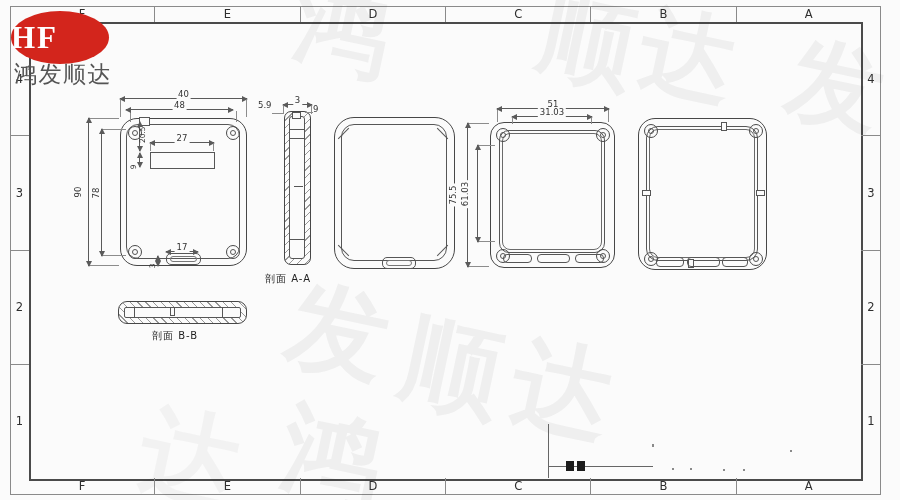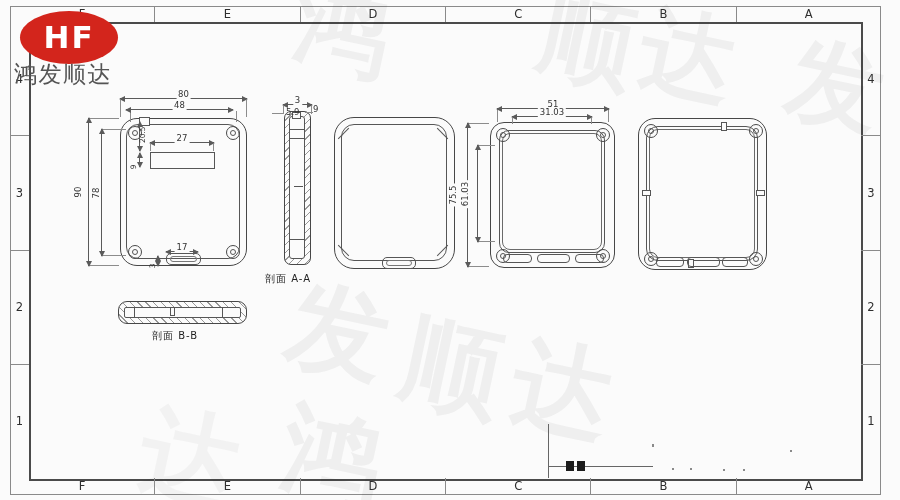--- a/index.html
+++ b/index.html
@@ -10,22 +10,22 @@
   .inner-border{position:absolute;left:29px;top:22px;width:830px;height:455px;border:2px solid #4a4a4a;}
   .band{position:absolute;display:flex;z-index:3;}
   .band>div{flex:1;display:flex;align-items:center;justify-content:center;
             font-size:11.5px;color:#2e2e2e;}
   .band-h>div{border-left:1px solid #8a8a8a;}
   .band-h>div:first-child{border-left:none;}
   .band-v{flex-direction:column;}
   .band-v>div{border-top:1px solid #8a8a8a;}
   .band-v>div:first-child{border-top:none;}
   
-  .logo{position:absolute;left:20px;top:11px;width:98px;height:53px;border-radius:50%;
-        display:flex;align-items:center;justify-content:center;z-index:5;}
+  .logo{position:absolute;left:11px;top:11px;width:98px;height:53px;border-radius:50%;
+        display:flex;align-items:center;z-index:5;font-family:Liberation Serif, serif;}
   .logo span{color:#fff;font-size:31px;font-weight:800;letter-spacing:2px;line-height:1;}
   .company{position:absolute;left:14px;top:59px;font-size:23px;color:#545454;
            letter-spacing:1.5px;z-index:5;white-space:nowrap;}
   
   .wm{position:absolute;color:#222;opacity:0.05;font-weight:bold;transform:rotate(12deg);
       z-index:1;line-height:1;}
   
   .grp{position:absolute;z-index:2;}
   .vbox{position:absolute;left:0;top:0;right:0;bottom:0;border:1.7px solid #474747;}
   .ln{position:absolute;background:#565656;}
@@ -122,21 +122,21 @@
     <div class="screw" style="left:106px;top:8px;"></div>
     <div class="screw" style="left:8px;top:127px;"></div>
     <div class="screw" style="left:106px;top:127px;"></div>
     <div class="clip" style="left:19px;top:-1px;width:9px;height:7px;"></div>
     <div class="rect" style="left:30px;top:34px;width:63px;height:15px;"></div>
     <div class="slot" style="left:46px;top:135px;width:33px;height:10px;border-radius:5px;"></div>
     <div class="rrect" style="left:50px;top:138px;width:25px;height:4px;border-radius:3px;border-width:1px;border-color:#777;"></div>
   </div>
 
   <div class="dimh" style="left:120px;top:98px;width:127px;">
-      <span>80</span>
+      <span>40</span>
     </div>
   <div class="dimh" style="left:126px;top:109px;width:107px;">
       <span>48</span>
     </div>
   <div class="dimh" style="left:150px;top:142px;width:64px;">
       <span>27</span>
     </div>
   <div class="dimv" style="left:88px;top:118px;height:148px;">
       <span>90</span>
     </div>
@@ -168,21 +168,21 @@
     <div style="position:absolute;left:5px;top:5px;width:14px;height:141px;background:#fbfbfb;border:1px solid #565656;border-radius:3px;"></div>
     <div class="ln" style="left:5px;top:18px;width:15px;height:1px;"></div>
     <div class="ln" style="left:5px;top:27px;width:15px;height:1px;"></div>
     <div class="ln" style="left:5px;top:128px;width:15px;height:1px;"></div>
     <div class="ln" style="left:10px;top:75px;width:9px;height:1px;"></div>
     <div class="clip" style="left:8px;top:1px;width:7px;height:5px;"></div>
   </div>
   <div class="dimh" style="left:283px;top:104px;width:29px;">
       <span>3</span>
     </div>
-  <span class="plabel" style="left:258px;top:108px;margin-left:28px;">5.9</span>
+  <span class="plabel" style="left:258px;top:101px;">5.9</span>
   <div class="ext" style="left:272px;top:113px;width:11px;height:1px;"></div>
   <span class="plabel" style="left:313px;top:105px;">9</span>
   <div class="ext" style="left:305px;top:112px;width:8px;height:1px;"></div>
   <div class="ext" style="left:283px;top:106px;width:1px;height:8px;"></div>
   <div class="ext" style="left:311px;top:106px;width:1px;height:8px;"></div>
   <div class="seclabel" style="left:265px;top:272px;">剖面 A-A</div>
 
   <div class="grp" style="left:334px;top:117px;width:121px;height:152px;">
     <div class="vbox" style="border-radius:20px;"></div>
     <div class="rrect" style="left:7px;top:7px;width:104px;height:135px;border-radius:13px;"></div>

